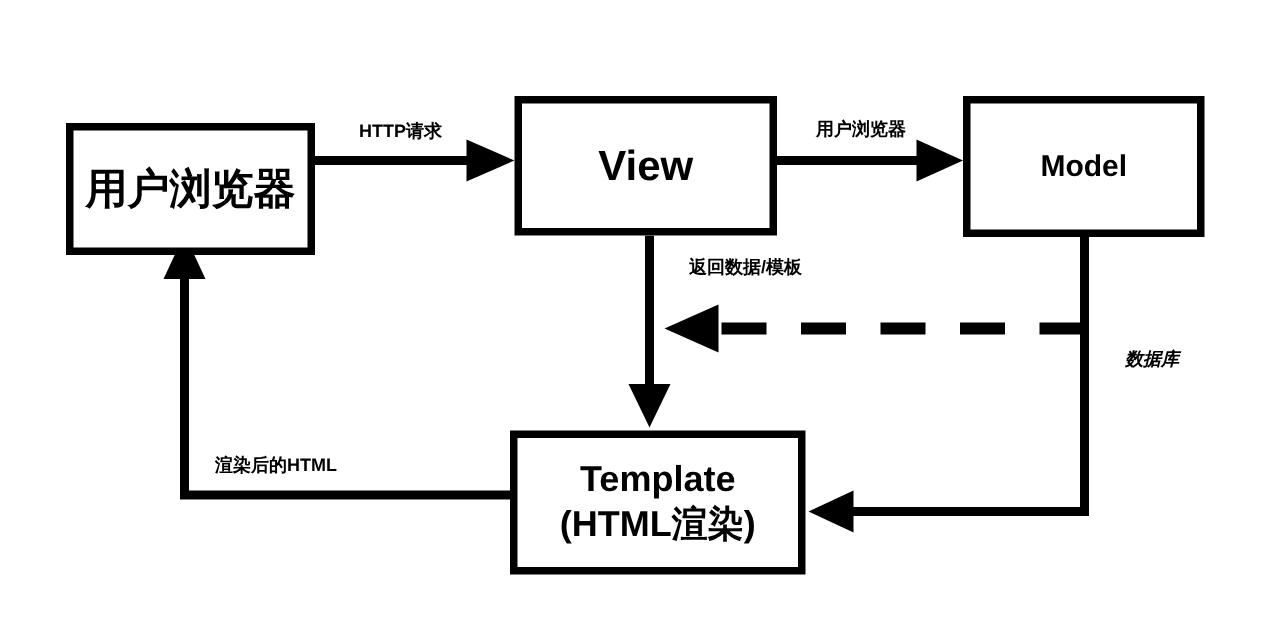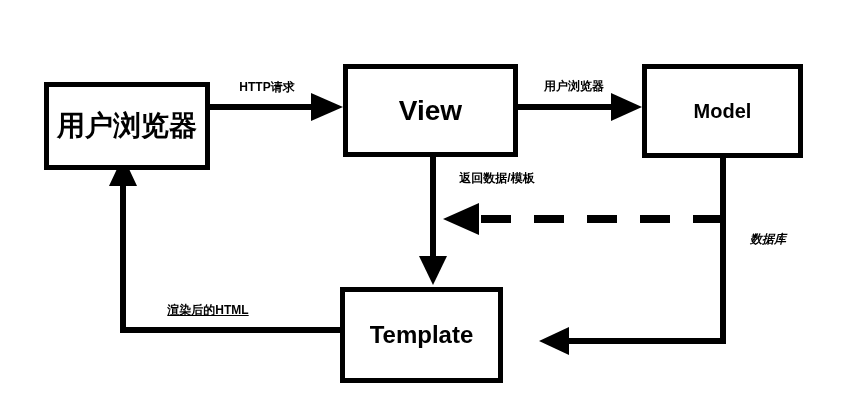--- a/index.html
+++ b/index.html
@@ -31,34 +31,34 @@
     flex-direction: column;
     align-items: center;
     justify-content: center;
     text-align: center;
     color: #000000;
     font-weight: bold;
   }
   .node-browser  { left: 44px;  top: 82px;  width: 166px; height: 88px; font-size: 28px; }
   .node-view     { left: 343px; top: 64px;  width: 175px; height: 93px; font-size: 28px; }
   .node-model    { left: 642px; top: 64px;  width: 161px; height: 94px; font-size: 20px; }
-  .node-template { left: 340px; top: 287px; width: 163px; height: 96px; font-size: 24px; line-height: 1.25; }
+  .node-template { left: 340px; top: 287px; width: 197px; height: 96px; font-size: 24px; line-height: 1.25; }
   .edge-label {
     position: absolute;
     color: #000000;
     font-weight: bold;
     font-size: 12px;
     white-space: nowrap;
     transform: translateX(-50%);
   }
   .label-http     { left: 267px; top: 79px; }
   .label-query    { left: 574px; top: 78px; }
   .label-return   { left: 497px; top: 170px; }
   .label-database { left: 768px; top: 231px; font-style: italic; }
-  .label-rendered { left: 208px; top: 302px; text-decoration: underline; }
+  .label-rendered { left: 184px; top: 302px; }
   .ink { stroke: #000000; fill: none; }
   .head { fill: #000000; stroke: none; }
 </style>
 </head>
 <body>
 
 <div class="stage">
 
   <svg class="arrows-layer" width="848" height="417" viewBox="0 0 848 417">
 
@@ -100,20 +100,21 @@
   <div class="node node-view">
     <span>View</span>
   </div>
 
   <div class="node node-model">
     <span>Model</span>
   </div>
 
   <div class="node node-template">
     <span>Template</span>
+    <span>(HTML渲染)</span>
   </div>
 
   <div class="edge-label label-http">HTTP请求</div>
 
   <div class="edge-label label-query">用户浏览器</div>
 
   <div class="edge-label label-return">返回数据/模板</div>
 
   <div class="edge-label label-database">数据库</div>
 

